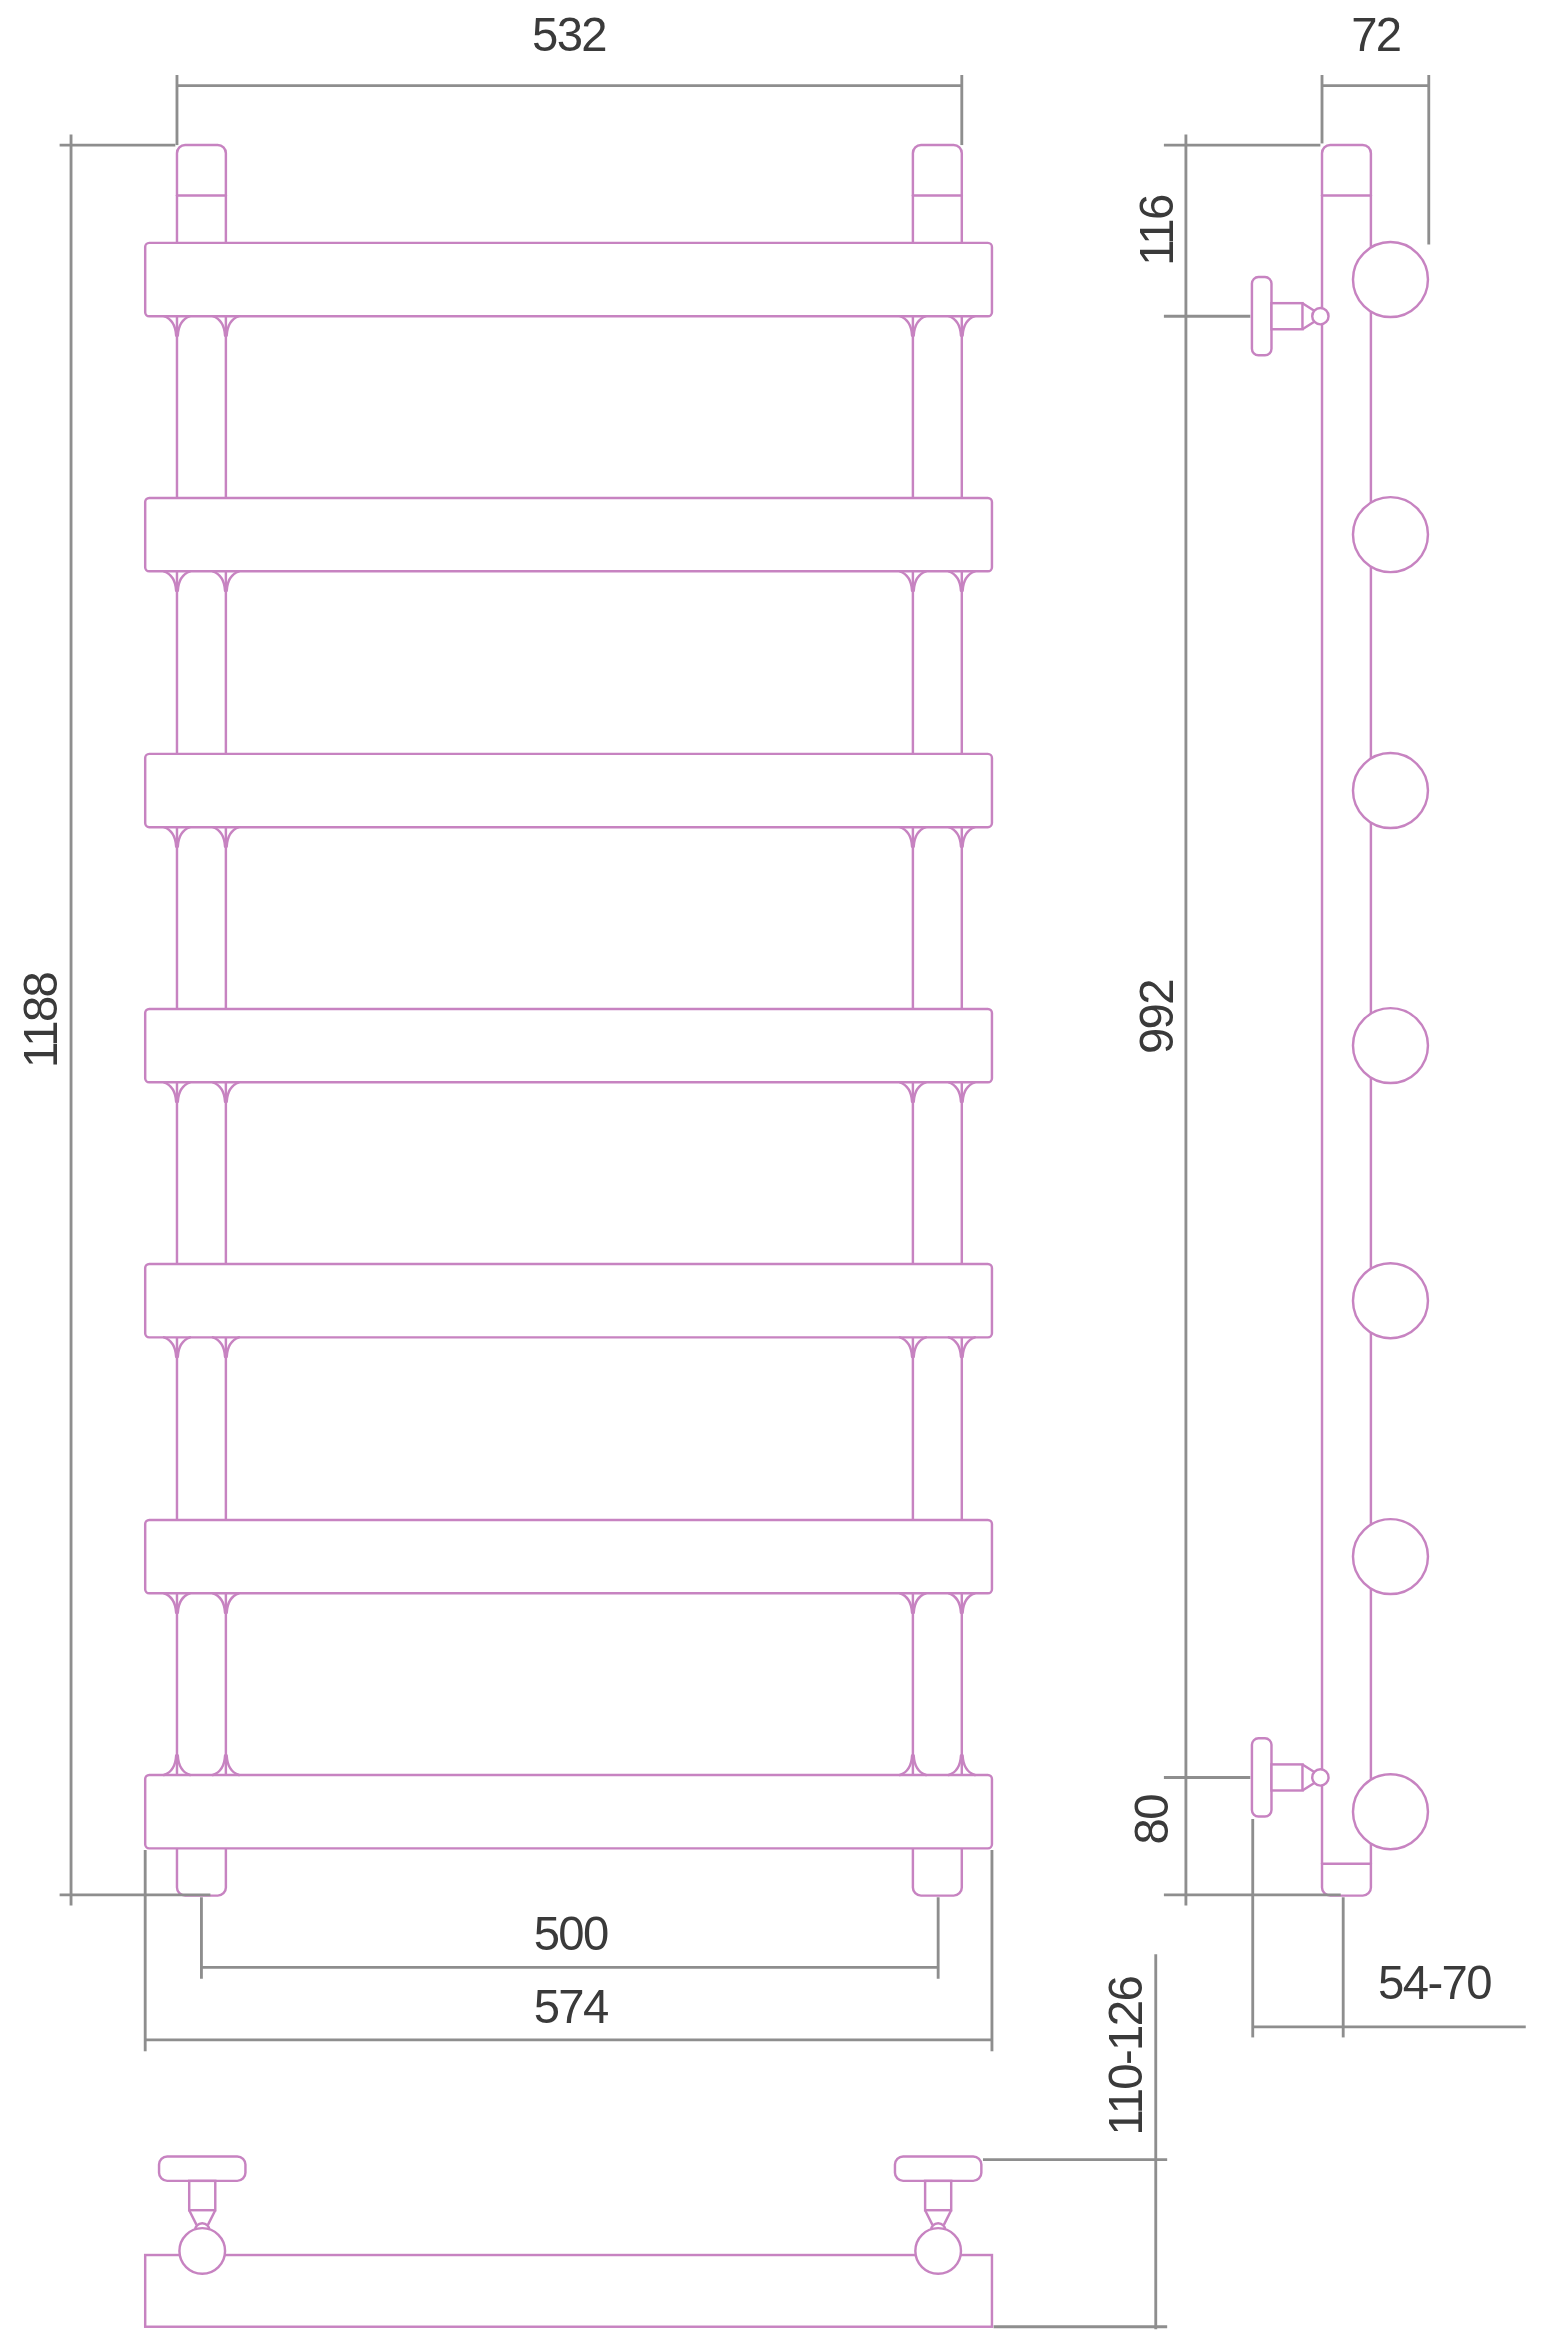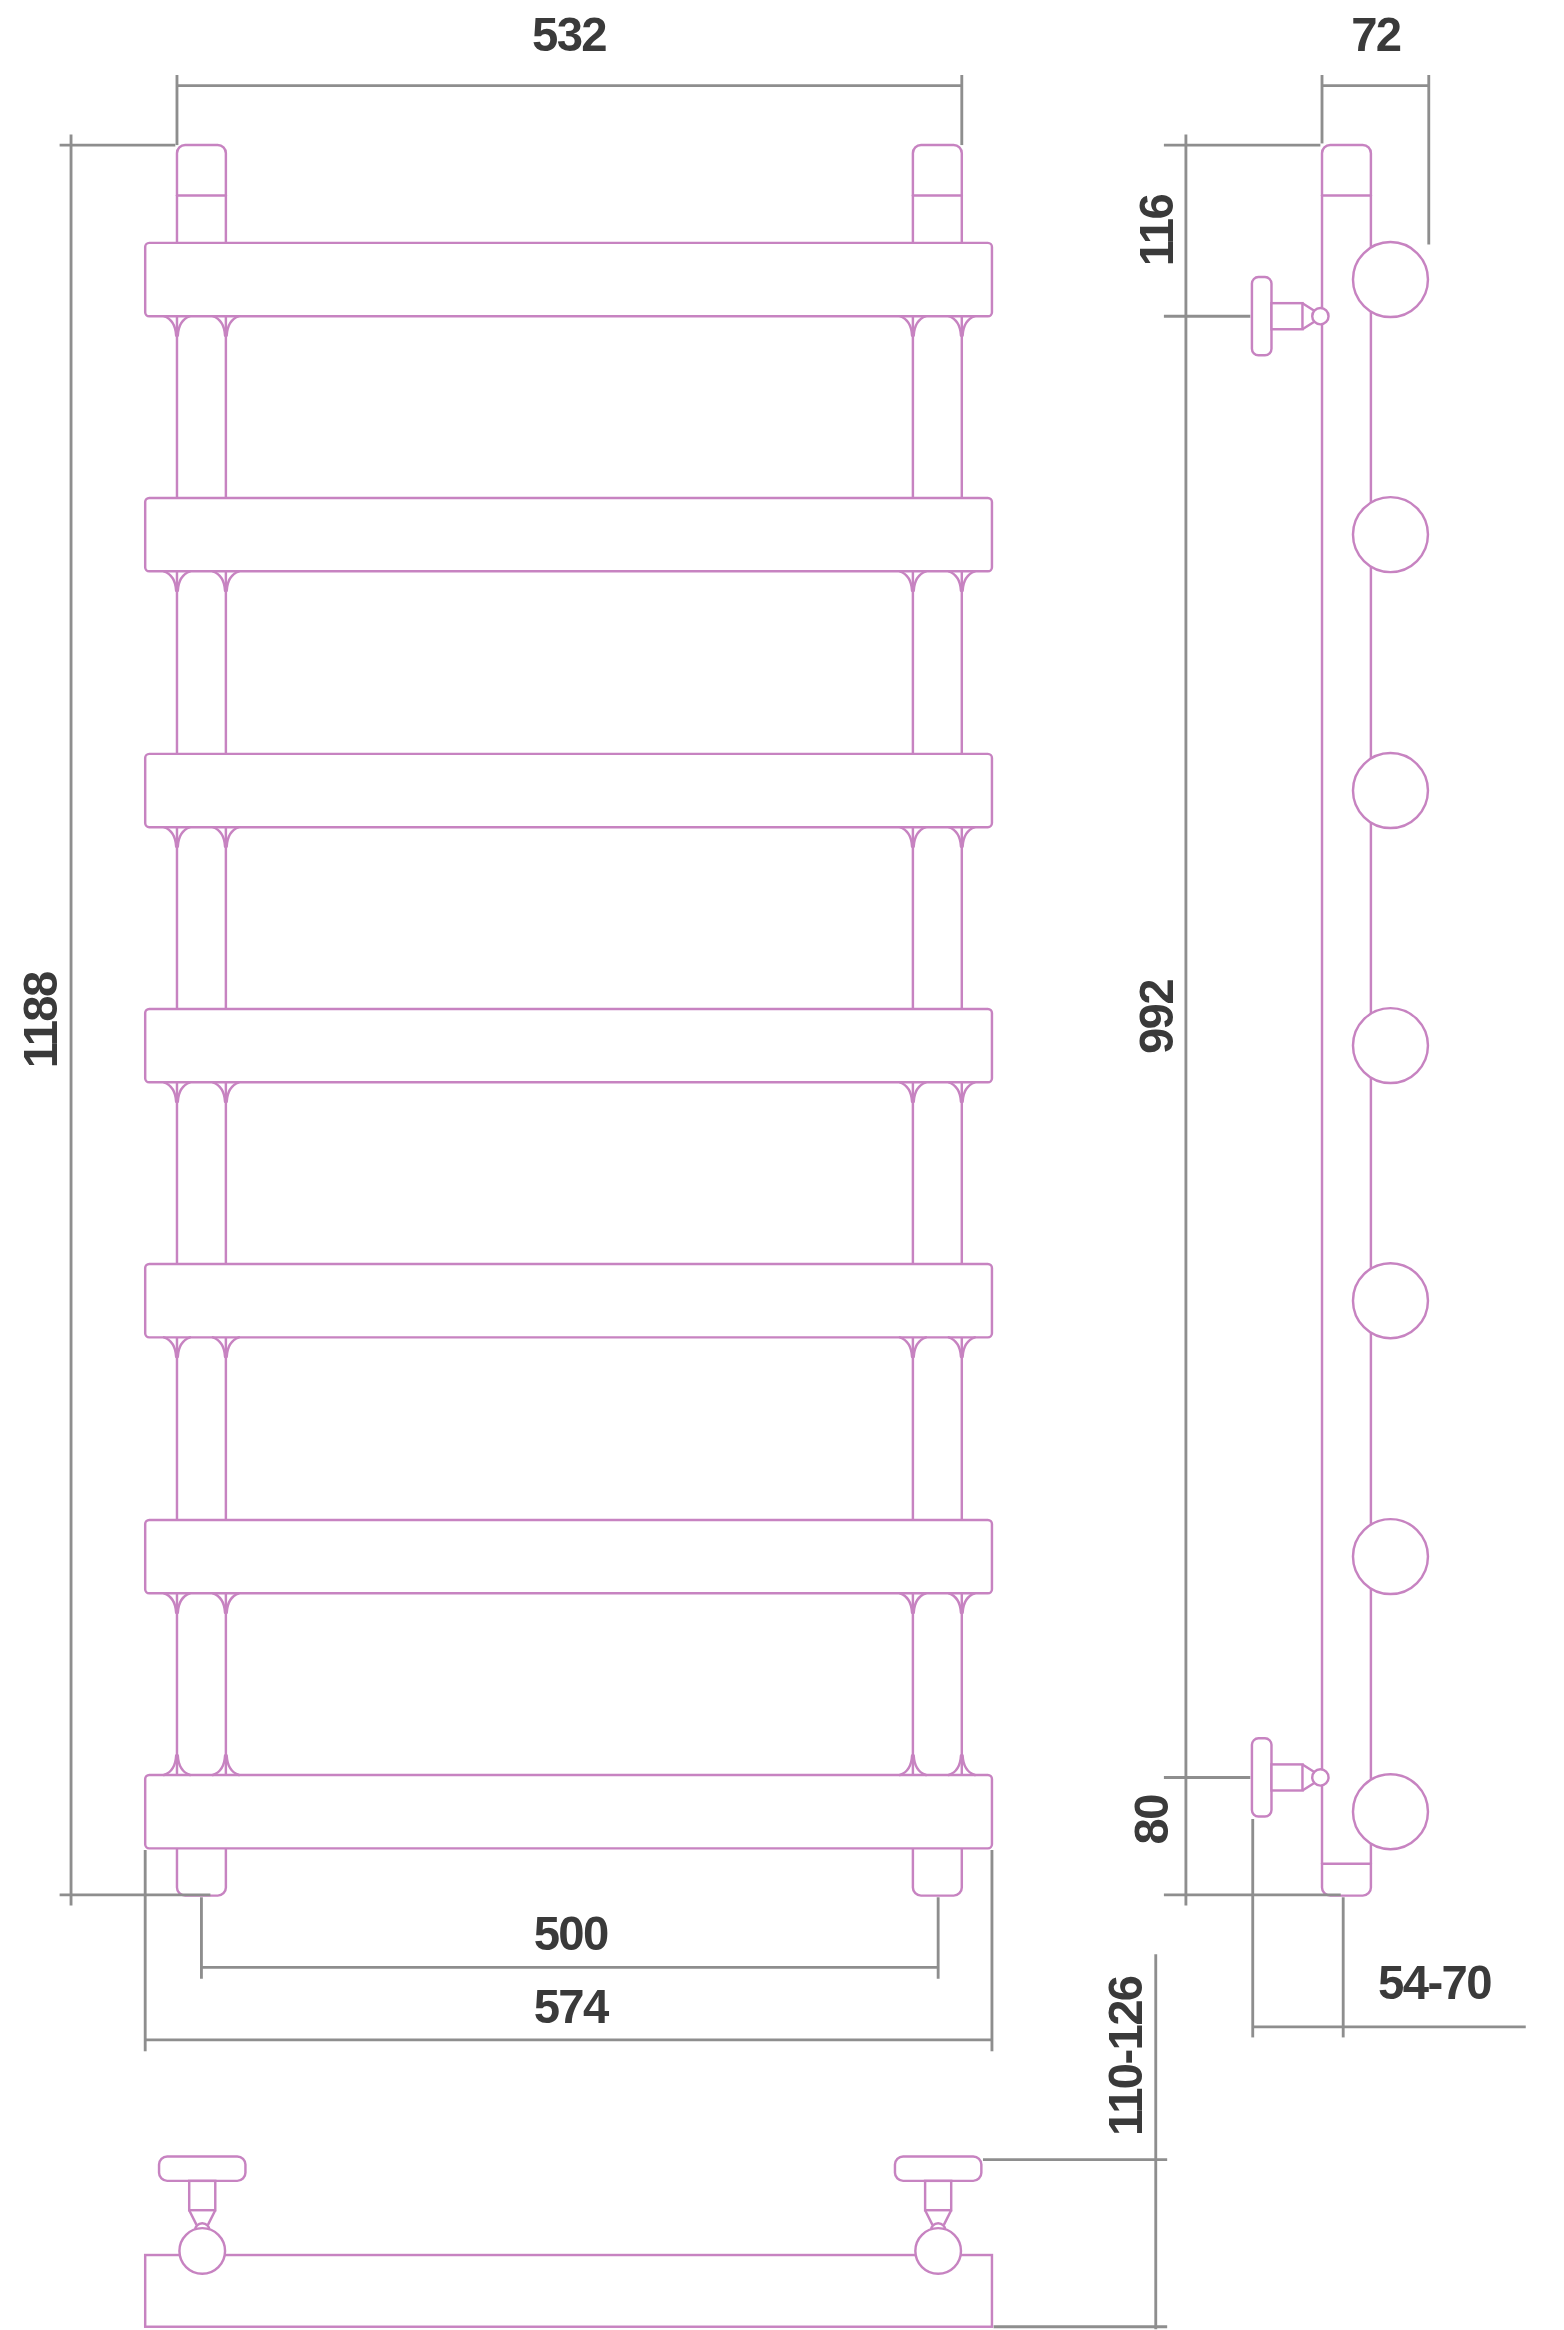--- a/index.html
+++ b/index.html
@@ -2,21 +2,21 @@
 <html style="--product: #c783c1; --dimension: #8e8e8e; --label: #3a3a3a; --background: #ffffff;font-size:13px"><head>
 <meta charset="utf-8">
 <style>
   :root{
     --product:#c783c1;
     --dimension:#8e8e8e;
     --label:#3a3a3a;
     --background:#ffffff;
   }
   html,body{margin:0;padding:0;background:var(--background);}
-  .stage{width:1401px;height:2330px;background:var(--background);font-weight:bold;}
+  .stage{width:1401px;height:2330px;background:var(--background);}
   svg{display:block;width:1565px;height:2330px;}
   .pl{stroke:var(--product);stroke-width:3;fill:none;stroke-linecap:round;}
   .pf{stroke:var(--product);stroke-width:3;fill:var(--background);}
   .dl{stroke:var(--dimension);stroke-width:3.5;fill:none;stroke-linecap:butt;}
   text.dim{
     font-family:"Liberation Sans",sans-serif;
     font-size:58px;
     fill:var(--label);
     text-anchor:middle;
     dominant-baseline:central;

